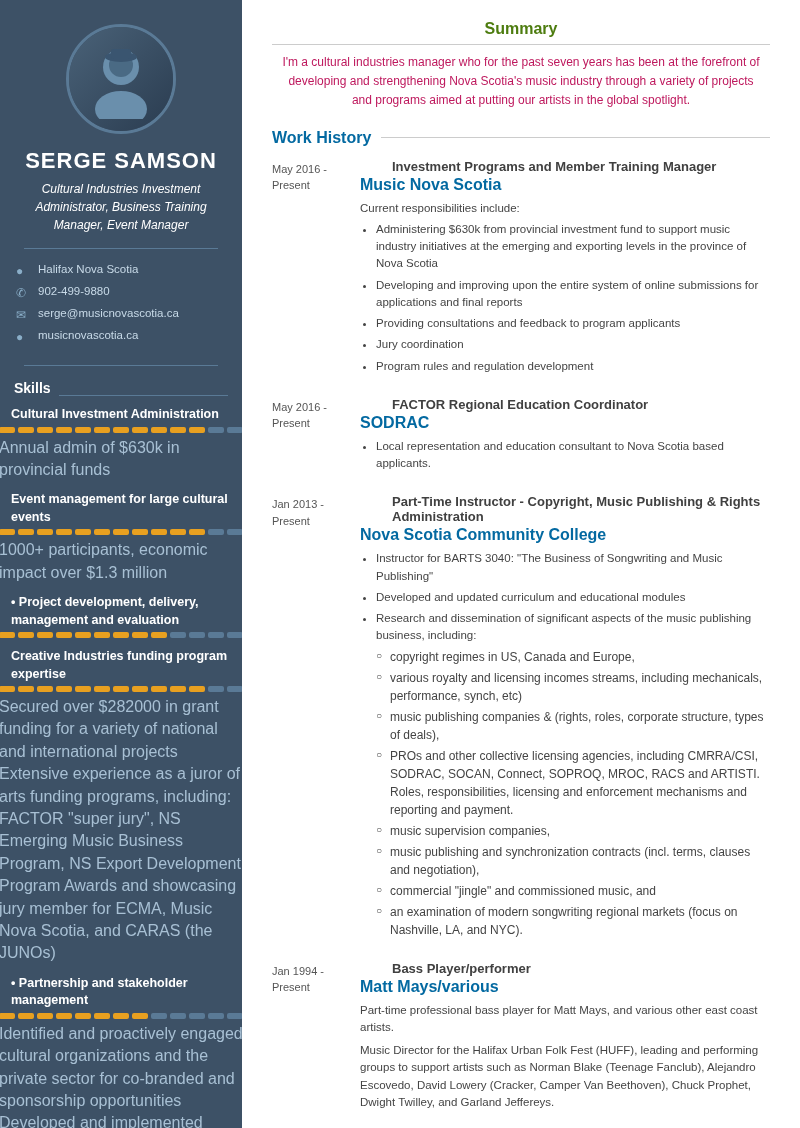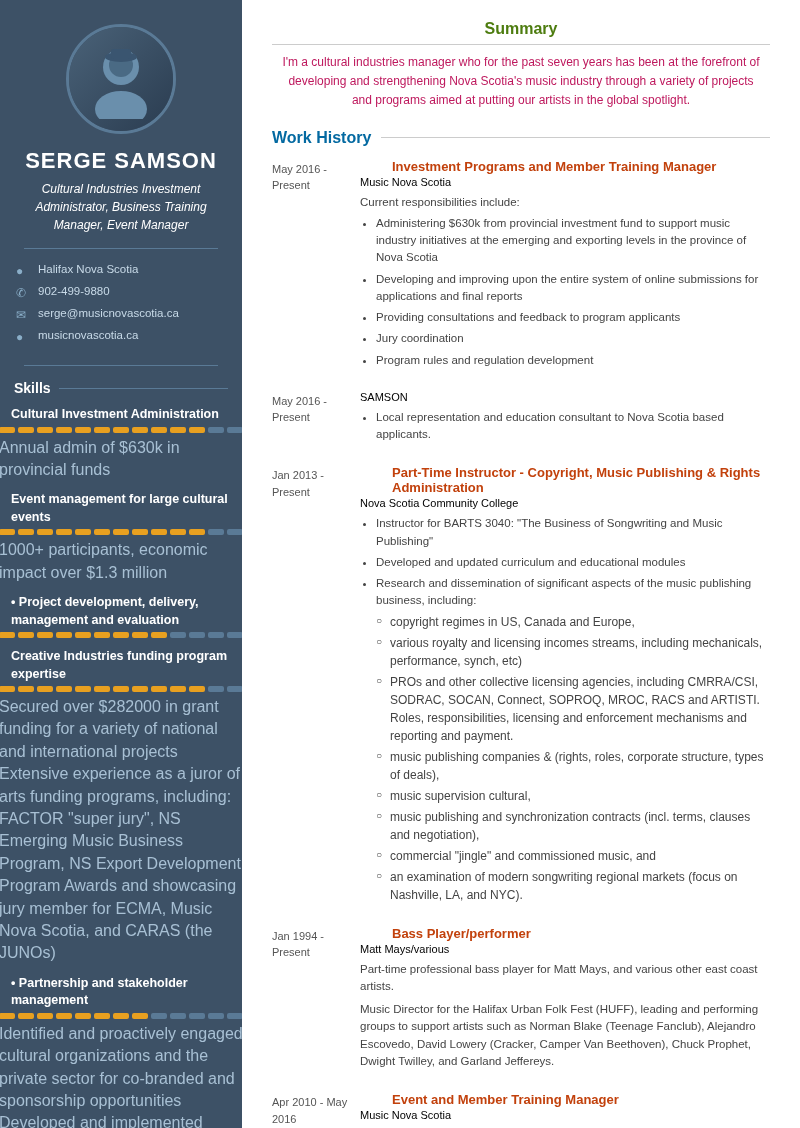--- a/index.html
+++ b/index.html
@@ -87,21 +87,21 @@
     }
     .contact-icon {
       margin-right: 8px;
       min-width: 14px;
       font-size: 12px;
       color: #8aaec8;
       margin-top: 1px;
     }
     .section-heading-line {
       display: flex;
-      align-items: center;
+      align-items: flex-end;
       width: 100%;
       padding: 0 14px;
       margin-bottom: 10px;
     }
     .section-heading-line span {
       font-size: 14px;
       font-weight: bold;
       color: #ffffff;
       white-space: nowrap;
       margin-right: 8px;
@@ -206,29 +206,29 @@
       color: #555;
       line-height: 1.5;
       padding-top: 2px;
     }
     .job-content {
       flex: 1;
     }
     .job-title {
       font-size: 13px;
       font-weight: bold;
-      color: #c2410c;
+      color: #404040;
       margin-bottom: 2px;
       padding-left: 32px;
     }
     .job-company {
-      font-size: 11px;
-      color: #000000;
+      font-size: 16px;
+      color: #0369a1;
       margin-bottom: 6px;
-      font-weight: 400;
+      font-weight: 700;
     }
     .job-desc {
       font-size: 11.5px;
       color: #444;
       margin-bottom: 4px;
       line-height: 1.5;
     }
     .job-list {
       padding-left: 16px;
       margin-bottom: 4px;
@@ -444,40 +444,41 @@
             <li>Developing and improving upon the entire system of online submissions for applications and final reports</li>
             <li>Providing consultations and feedback to program applicants</li>
             <li>Jury coordination</li>
             <li>Program rules and regulation development</li>
           </ul>
         </div>
       </div>
       <div class="job-entry">
         <div class="job-date">May 2016 - Present</div>
         <div class="job-content">
-          <div class="job-company">SAMSON</div>
+          <div class="job-title">FACTOR Regional Education Coordinator</div>
+          <div class="job-company">SODRAC</div>
           <ul class="job-list">
             <li>Local representation and education consultant to Nova Scotia based applicants.</li>
           </ul>
         </div>
       </div>
       <div class="job-entry">
         <div class="job-date">Jan 2013 - Present</div>
         <div class="job-content">
           <div class="job-title">Part-Time Instructor - Copyright, Music Publishing &amp; Rights Administration</div>
           <div class="job-company">Nova Scotia Community College</div>
           <ul class="job-list">
             <li>Instructor for BARTS 3040: "The Business of Songwriting and Music Publishing"</li>
             <li>Developed and updated curriculum and educational modules</li>
             <li>Research and dissemination of significant aspects of the music publishing business, including:<ul class="sub-list">
                 <li>copyright regimes in US, Canada and Europe,</li>
                 <li>various royalty and licensing incomes streams, including mechanicals, performance, synch, etc)</li>
+                <li>music publishing companies &amp; (rights, roles, corporate structure, types of deals),</li>
                 <li>PROs and other collective licensing agencies, including CMRRA/CSI, SODRAC, SOCAN, Connect, SOPROQ, MROC, RACS and ARTISTI. Roles, responsibilities, licensing and enforcement mechanisms and reporting and payment.</li>
-                <li>music publishing companies &amp; (rights, roles, corporate structure, types of deals),</li>
-                <li>music supervision cultural,</li>
+                <li>music supervision companies,</li>
                 <li>music publishing and synchronization contracts (incl. terms, clauses and negotiation),</li>
                 <li>commercial "jingle" and commissioned music, and</li>
                 <li>an examination of modern songwriting regional markets (focus on Nashville, LA, and NYC).</li>
               </ul></li>
           </ul>
         </div>
       </div>
       <div class="job-entry">
         <div class="job-date">Jan 1994 - Present</div>
         <div class="job-content">

